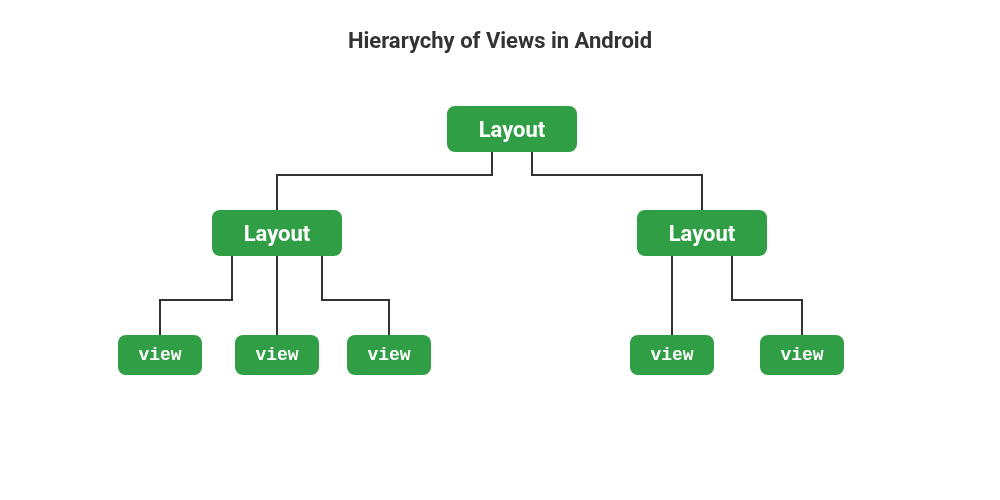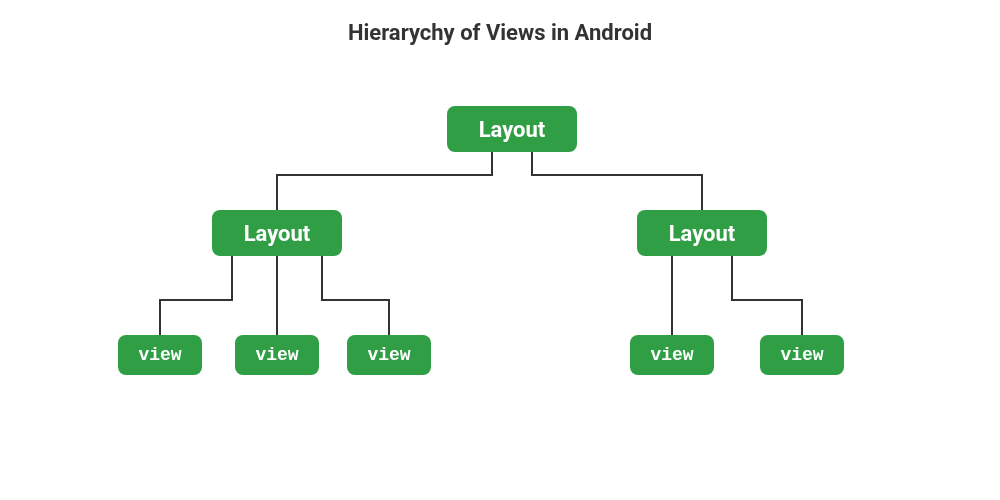--- a/index.html
+++ b/index.html
@@ -8,21 +8,21 @@
       height: 500px;
       font-family: -apple-system, BlinkMacSystemFont, "Segoe UI", Roboto, Arial, sans-serif;
       background: #fff;
       position: relative;
     }
     .title {
       text-align: center;
       font-weight: 700;
       font-size: 22px;
       color: #333;
-      padding-top: 20px;
+      padding-top: 28px;
     }
     .canvas {
       position: absolute;
       top: 0;
       left: 12px;
       width: 1000px;
       height: 500px;
     }
     .node {
       position: absolute;

